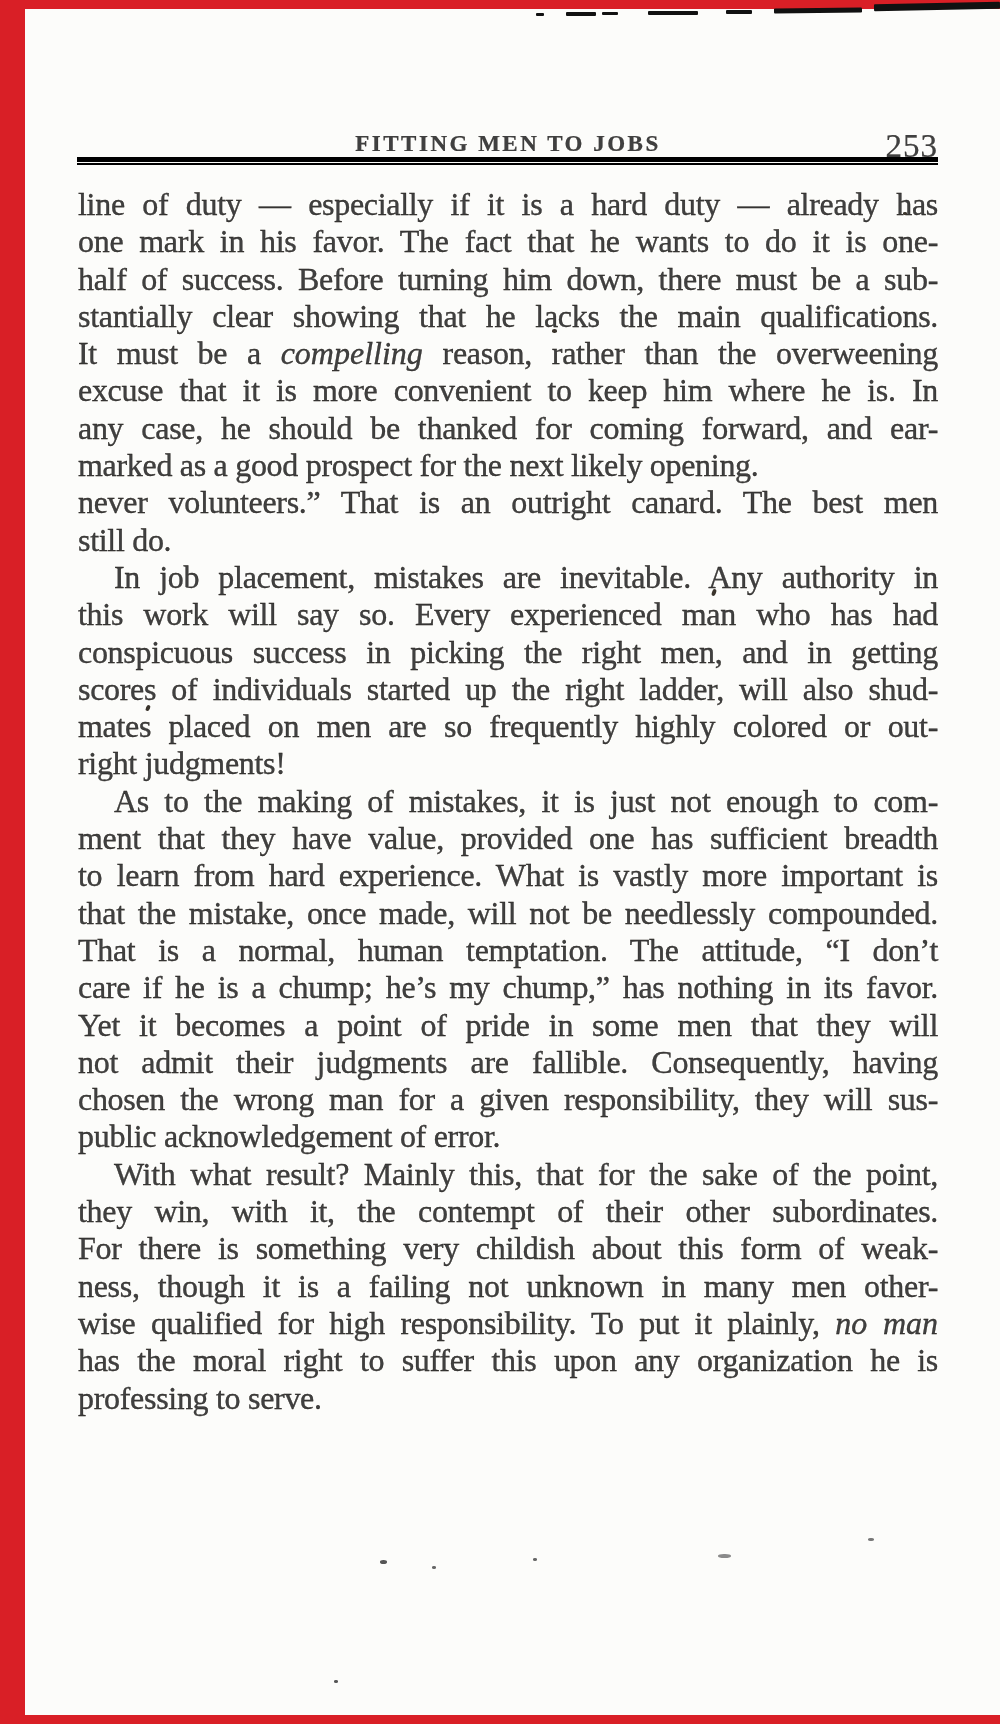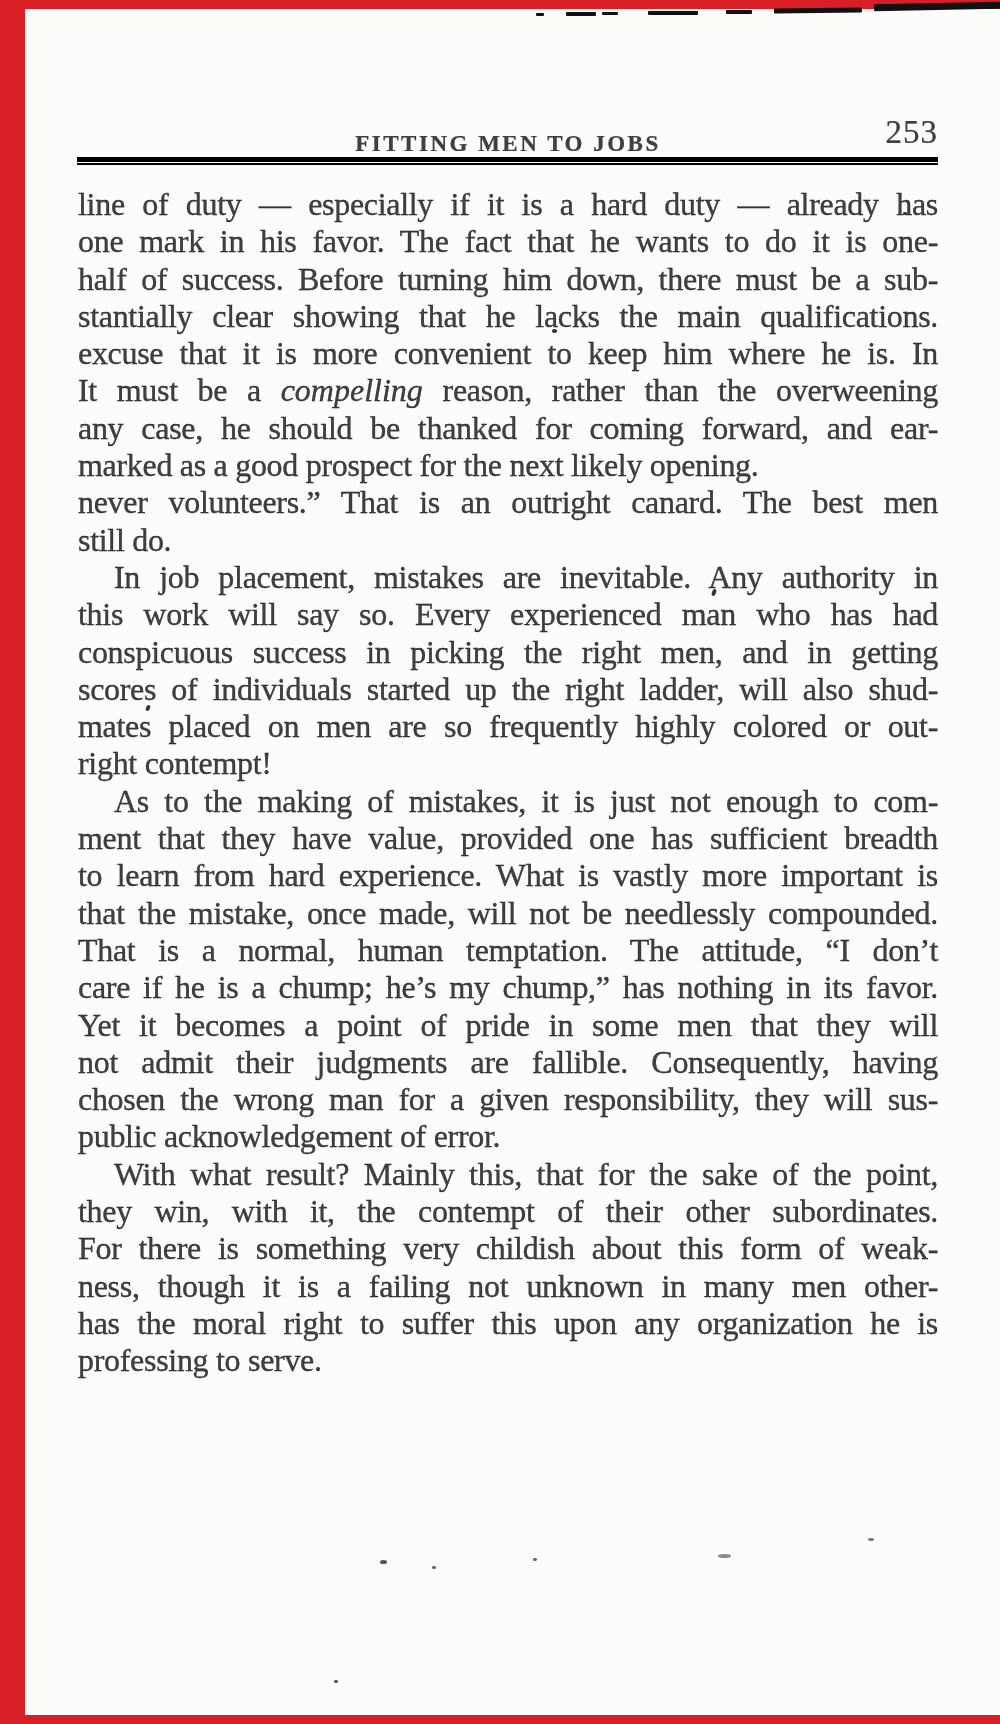--- a/index.html
+++ b/index.html
@@ -21,21 +21,21 @@
   
   .dash{position:absolute;background:#111;border-radius:1px;}
 
   
   .header-title{
     position:absolute;left:78px;top:131px;width:860px;
     text-align:center;font-weight:bold;font-size:23px;letter-spacing:2.5px;
     -webkit-text-stroke:0.2px #17130e;
   }
   .page-number{
-    position:absolute;right:62px;top:114px;
+    position:absolute;right:62px;top:128px;
     font-size:33px;letter-spacing:1px;
     -webkit-text-stroke:0.2px #17130e;
   }
   .header-rule{
     position:absolute;left:77px;top:157px;width:861px;height:9px;
     background:linear-gradient(#000 0 5px,rgba(0,0,0,0) 5px 6px,#000 6px 8px,rgba(0,0,0,0) 8px);
   }
 
   
   .text-body{
@@ -74,46 +74,47 @@
 
   <div class="header-title">FITTING MEN TO JOBS</div>
   <div class="page-number">253</div>
   <div class="header-rule"></div>
 
   <div class="text-body">
       <div class="line">line of duty — especially if it is a hard duty — already has</div>
       <div class="line">one mark in his favor. The fact that he wants to do it is one-</div>
       <div class="line">half of success. Before turning him down, there must be a sub-</div>
       <div class="line">stantially clear showing that he lacks the main qualifications.</div>
+      <div class="line">It must be a <i>compelling</i> reason, rather than the overweening</div>
       <div class="line">excuse that it is more convenient to keep him where he is. In</div>
-      <div class="line">It must be a <i>compelling</i> reason, rather than the overweening</div>
       <div class="line">any case, he should be thanked for coming forward, and ear-</div>
       <div class="line no-just">marked as a good prospect for the next likely opening.</div>
       <div class="line">never volunteers.” That is an outright canard. The best men</div>
       <div class="line no-just">still do.</div>
       <div class="line indent">In job placement, mistakes are inevitable. Any authority in</div>
       <div class="line">this work will say so. Every experienced man who has had</div>
       <div class="line">conspicuous success in picking the right men, and in getting</div>
       <div class="line">scores of individuals started up the right ladder, will also shud-</div>
       <div class="line">mates placed on men are so frequently highly colored or out-</div>
-      <div class="line no-just">right contempt!</div>
+      <div class="line no-just">right judgments!</div>
       <div class="line indent">As to the making of mistakes, it is just not enough to com-</div>
       <div class="line">ment that they have value, provided one has sufficient breadth</div>
       <div class="line">to learn from hard experience. What is vastly more important is</div>
       <div class="line">that the mistake, once made, will not be needlessly compounded.</div>
       <div class="line">That is a normal, human temptation. The attitude, “I don’t</div>
       <div class="line">care if he is a chump; he’s my chump,” has nothing in its favor.</div>
       <div class="line">Yet it becomes a point of pride in some men that they will</div>
       <div class="line">not admit their judgments are fallible. Consequently, having</div>
       <div class="line">chosen the wrong man for a given responsibility, they will sus-</div>
       <div class="line no-just">public acknowledgement of error.</div>
       <div class="line indent">With what result? Mainly this, that for the sake of the point,</div>
       <div class="line">they win, with it, the contempt of their other subordinates.</div>
       <div class="line">For there is something very childish about this form of weak-</div>
       <div class="line">ness, though it is a failing not unknown in many men other-</div>
+      <div class="line">wise qualified for high responsibility. To put it plainly, <i>no man</i></div>
       <div class="line">has the moral right to suffer this upon any organization he is</div>
       <div class="line no-just">professing to serve.</div>
     </div>
 
   <div class="speck" style="left:552px;top:329px;width:5px;height:4px;"></div>
   <div class="speck" style="left:903px;top:212px;width:4px;height:3px;"></div>
   <div class="speck" style="left:712px;top:589px;width:4px;height:7px;transform:rotate(20deg);"></div>
   <div class="speck" style="left:146px;top:705px;width:4px;height:6px;transform:rotate(25deg);"></div>
   <div class="speck" style="left:380px;top:1560px;width:7px;height:4px;background:#555;"></div>
   <div class="speck" style="left:432px;top:1566px;width:4px;height:3px;background:#666;"></div>

